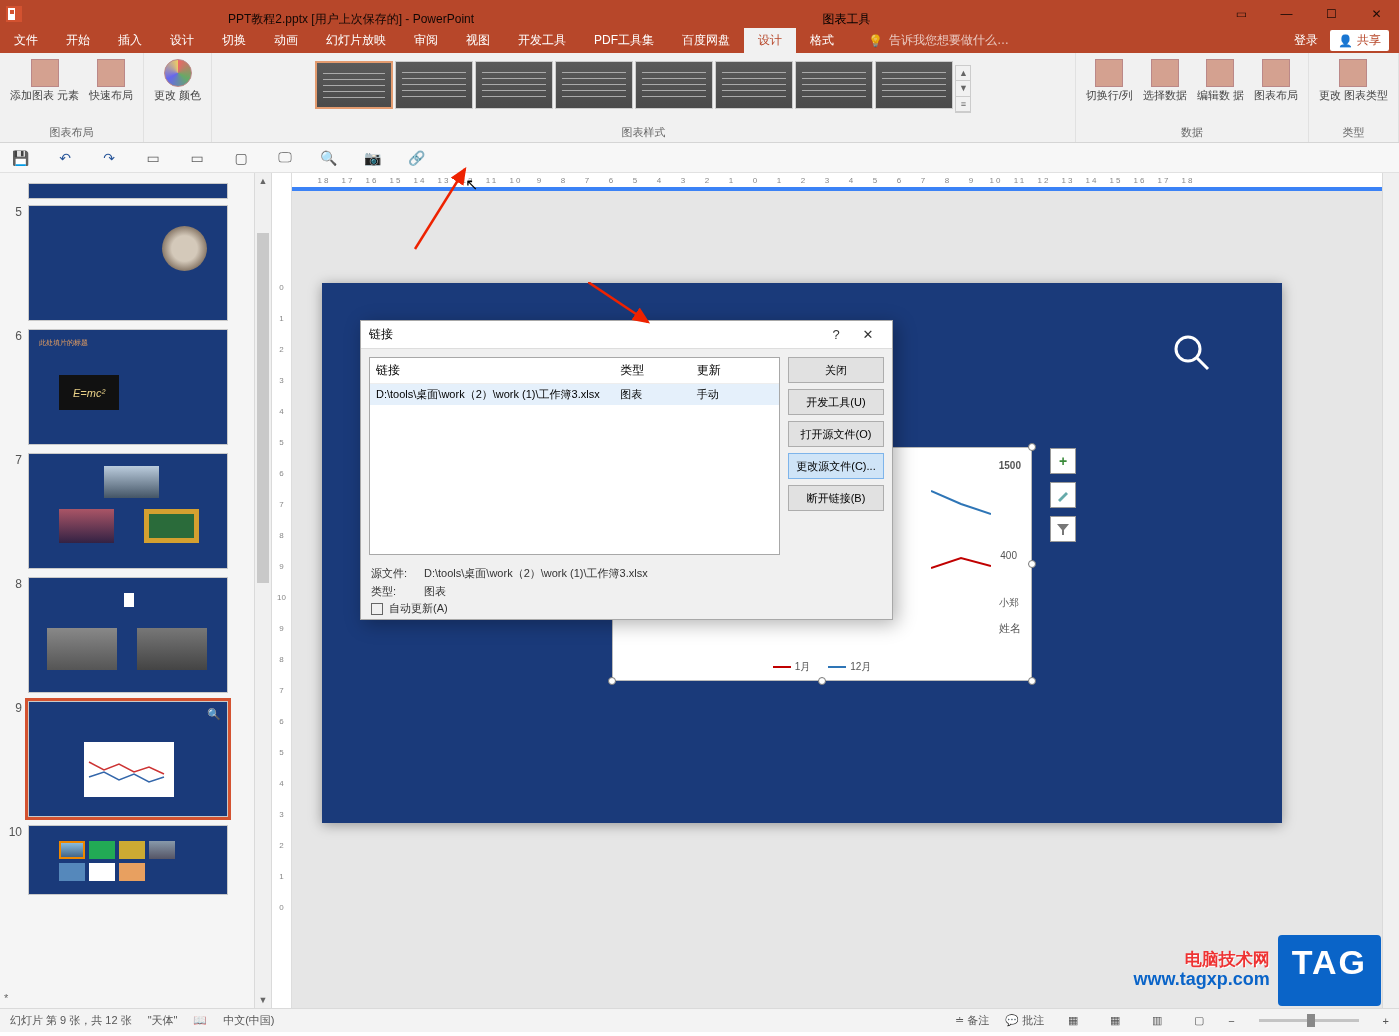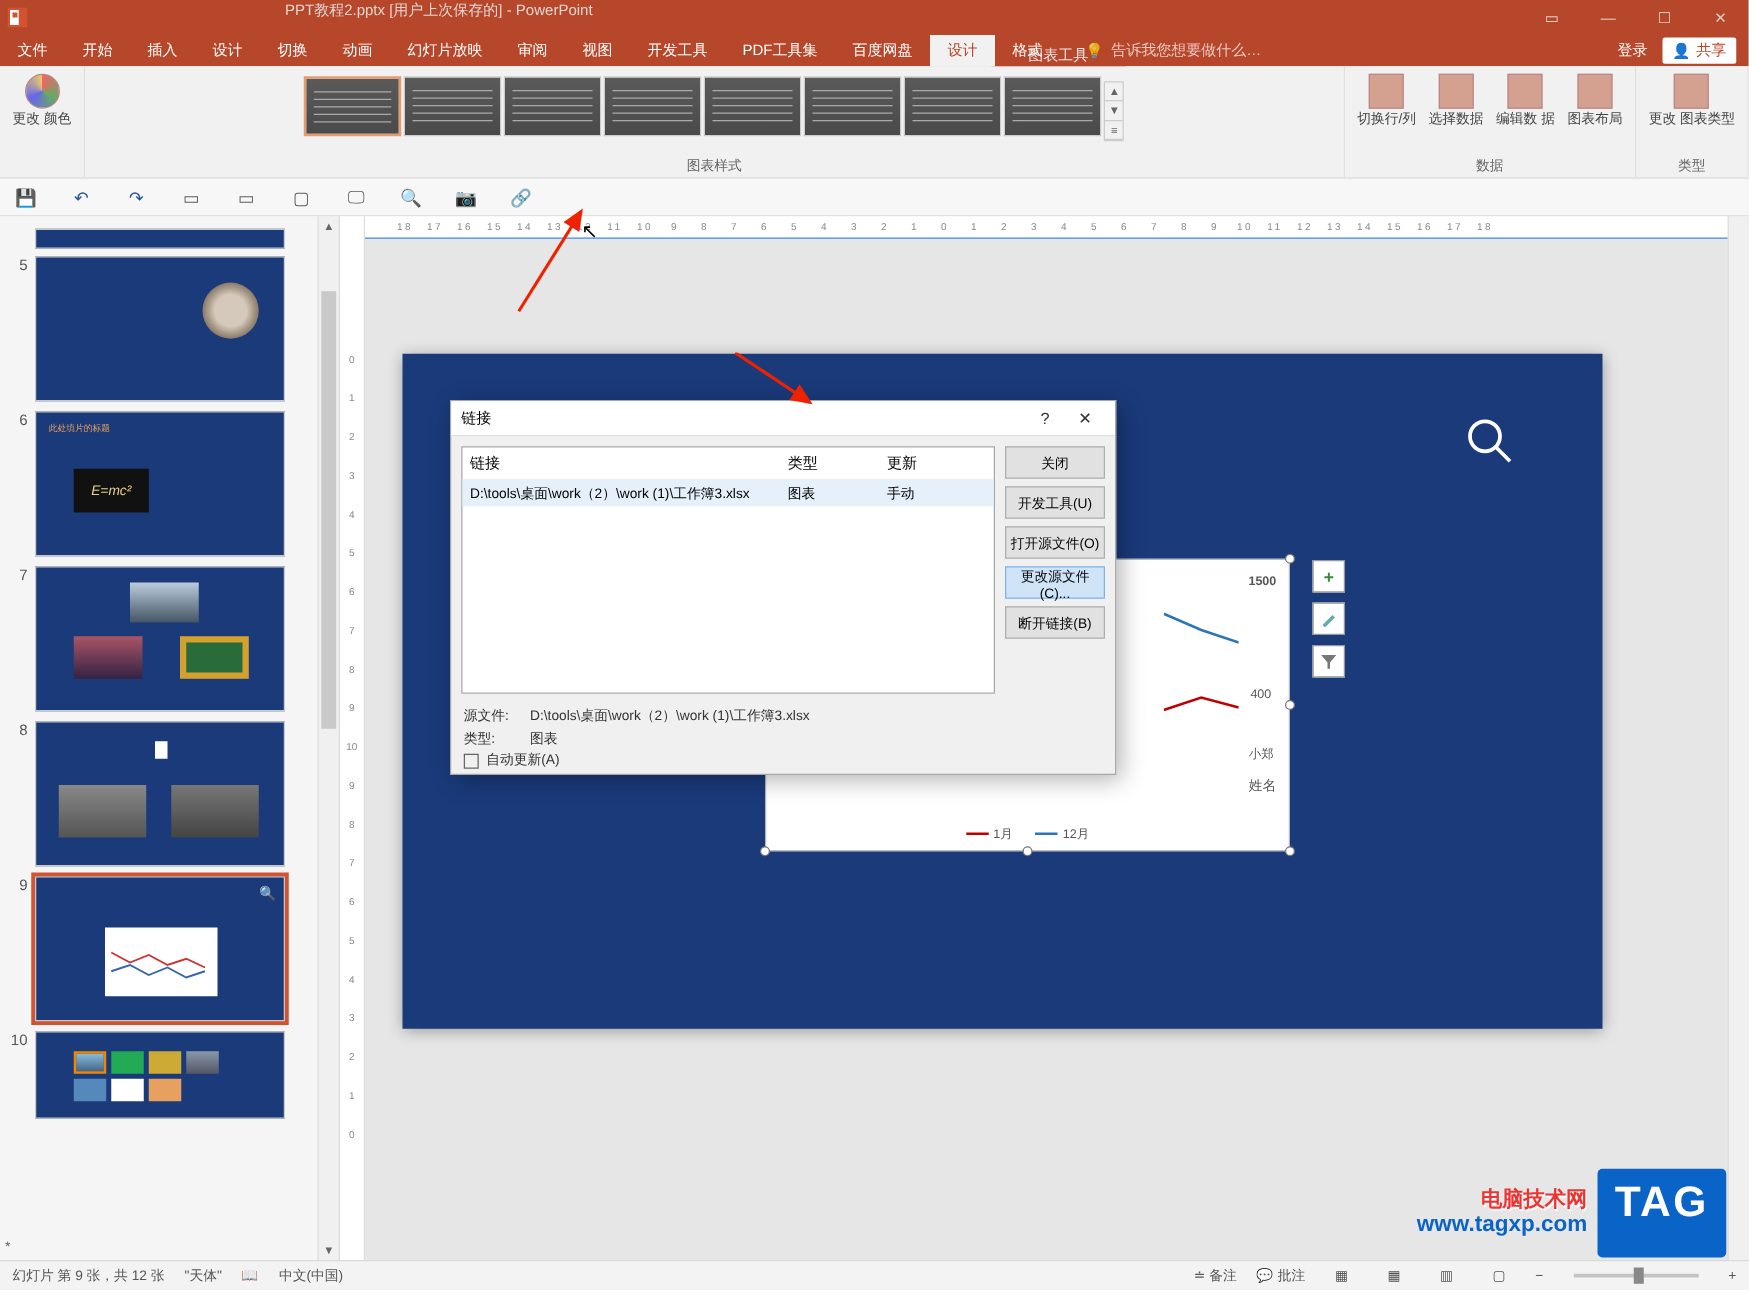--- a/index.html
+++ b/index.html
@@ -1,19 +1,19 @@
 <!DOCTYPE html>
 <html><head>
 <meta charset="utf-8">
 <style>
 * { margin: 0; padding: 0; box-sizing: border-box; font-family: "Microsoft YaHei", "Segoe UI", sans-serif; }
 body { background: #fff; overflow: hidden; width: 1399px; height: 1036px; position: relative; }
 
 
-.titlebar { height: 28px; background: #B7472A; display: flex; align-items: flex-start; color: #e5e5e5; font-size: 12px; }
+.titlebar { height: 28px; background: #B7472A; display: flex; align-items: flex-end; color: #000000; font-size: 12px; }
 .titlebar .app-icon { width: 28px; height: 28px; display: flex; align-items: center; justify-content: center; }
 .titlebar .doc-title { flex: 0 0 auto; margin-left: 200px; opacity: 0.9; }
 .titlebar .spacer { flex: 1; }
 .titlebar .tool-context { background: #B7472A; padding: 0 30px; margin-top: 36px; }
 .titlebar .win-controls { display: flex; }
 .titlebar .win-btn { width: 45px; height: 28px; display: flex; align-items: center; justify-content: center; font-size: 12px; opacity: 0.85; }
 
 
 .menurow { height: 25px; background: #B7472A; display: flex; align-items: stretch; color: #fff; font-size: 12px; }
 .menurow .tab { padding: 0 14px; display: flex; align-items: center; cursor: pointer; }
@@ -54,21 +54,21 @@
 .thumb-num { width: 14px; font-size: 12px; color: #555; text-align: right; }
 .thumb { width: 200px; height: 116px; background: #1A3A7A; border: 1px solid #C9C9C9; position: relative; }
 .thumb.selected { outline: 3px solid #D35230; }
 .thumb .mini { position: absolute; background: #fff; }
 
 
 .editor { flex: 1; position: relative; background: #E6E6E6; display: flex; }
 .ruler-v { width: 20px; background: #fff; border-right: 1px solid #DDD; font-size: 8px; color: #888; padding-top: 110px; text-align: center; }
 .ruler-v span{display:block; margin-bottom:22px;}
 .editor-main { flex: 1; position: relative; }
-.ruler-h { height: 18px; background: #fff; border-bottom: 1px solid #3b82f6; font-size: 8px; color: #888; display: flex; align-items: center; padding-left: 20px; letter-spacing: 2px; white-space: nowrap; overflow: hidden; }
+.ruler-h { height: 18px; background: #fff; border-bottom: 4px solid #3b82f6; font-size: 8px; color: #888; display: flex; align-items: center; padding-left: 20px; letter-spacing: 2px; white-space: nowrap; overflow: hidden; }
 .ruler-h span { display: inline-block; width: 24px; text-align: center; }
 .slide-canvas { position: absolute; left: 30px; top: 110px; width: 960px; height: 540px; background: #1A3A7A; box-shadow: 0 2px 12px rgba(0,0,0,0.35); }
 
 
 .chart-box { position: absolute; top: 164px; left: 290px; width: 420px; height: 234px; background: #fff; border: 1px solid #bbb; }
 .chart-handles { position: absolute; width: 8px; height: 8px; background: #fff; border: 1px solid #777; border-radius: 4px; }
 .side-tools { position: absolute; right: -45px; top: 0; display: flex; flex-direction: column; gap: 8px; }
 .side-tools div { width: 26px; height: 26px; background: #fff; border: 1px solid #999; display: flex; align-items: center; justify-content: center; font-size: 14px; color: #444; }
 .mag-icon { position: absolute; top: 50px; right: 70px; width: 40px; height: 40px; }
 
@@ -76,21 +76,21 @@
 .dialog { position: absolute; left: 360px; top: 320px; width: 533px; height: 300px; background: #F0F0F0; border: 1px solid #A8A8A8; box-shadow: 4px 4px 18px rgba(0,0,0,0.3); font-size: 12px; }
 .dialog-title { height: 28px; display: flex; align-items: center; padding: 0 8px; background: #fff; border-bottom: 1px solid #ddd; }
 .dialog-title .t { flex: 1; font-size: 12px; }
 .dialog-title .help, .dialog-title .close { width: 32px; height: 22px; display: flex; align-items: center; justify-content: center; font-size: 13px; color: #333; }
 .dialog-body { display: flex; padding: 8px; gap: 8px; }
 .link-list { flex: 1; border: 1px solid #A8A8A8; background: #fff; height: 198px; }
 .link-head { display: flex; font-size: 12px; padding: 4px 6px; border-bottom: 1px solid #eee; }
 .link-head div:nth-child(1){flex:1.6;} .link-head div:nth-child(2){flex:0.5;} .link-head div:nth-child(3){flex:0.5;}
 .link-row { display: flex; background: #E5F0FB; padding: 3px 6px; font-size: 11px; }
 .link-row div:nth-child(1){flex:1.6;} .link-row div:nth-child(2){flex:0.5;} .link-row div:nth-child(3){flex:0.5;}
-.dlg-btns { display: flex; flex-direction: column; gap: 6px; width: 80px; }
+.dlg-btns { display: flex; flex-direction: column; gap: 6px; width: 96px; }
 .dlg-btns button { height: 26px; background: #E1E1E1; border: 1px solid #ADADAD; font-size: 11px; cursor: pointer; }
 .dlg-btns button.hl { background: #CFE4F7; border-color: #7EB4EA; }
 .dialog-info { padding: 2px 10px 8px; font-size: 11px; color: #333; line-height: 1.6; }
 .dialog-info .r { display: flex; gap: 3px; }
 .dialog-info .r .k { width: 50px; }
 .auto-update { display: flex; align-items: center; gap: 6px; }
 .auto-update .cb { width: 12px; height: 12px; border: 1px solid #666; }
 
 
 .statusbar { height: 24px; background: #F3F3F3; border-top: 1px solid #DADADA; display: flex; align-items: center; font-size: 11px; color: #555; padding: 0 10px; gap: 16px; }
@@ -158,20 +158,34 @@
   <div class="account">
     <span>登录</span>
     <span class="share-btn">
       <span>👤</span>
       <span>共享</span>
     </span>
   </div>
 </div>
 
 <div class="ribbon">
+  <div class="ribbon-group">
+    <div class="btns">
+      <div class="rib-btn">
+          <div class="ico"></div>
+          <div class="txt">添加图表
+元素</div>
+        </div>
+      <div class="rib-btn">
+          <div class="ico"></div>
+          <div class="txt">快速布局</div>
+        </div>
+    </div>
+    <div class="label">图表布局</div>
+  </div>
   <div class="ribbon-group">
     <div class="btns">
       <div class="rib-btn">
           <div class="ico" style="background:conic-gradient(#e66,#6a6,#66e,#ec6);border-radius:50%;"></div>
           <div class="txt">更改
 颜色</div>
         </div>
     </div>
     <div class="label">&nbsp;</div>
   </div>

